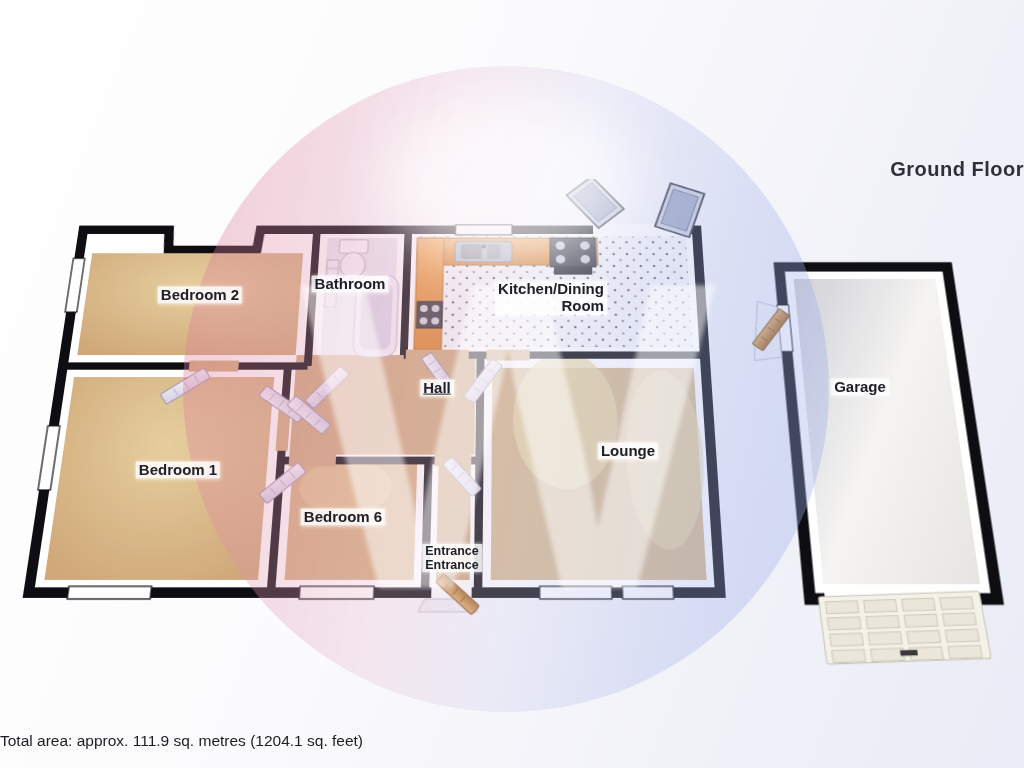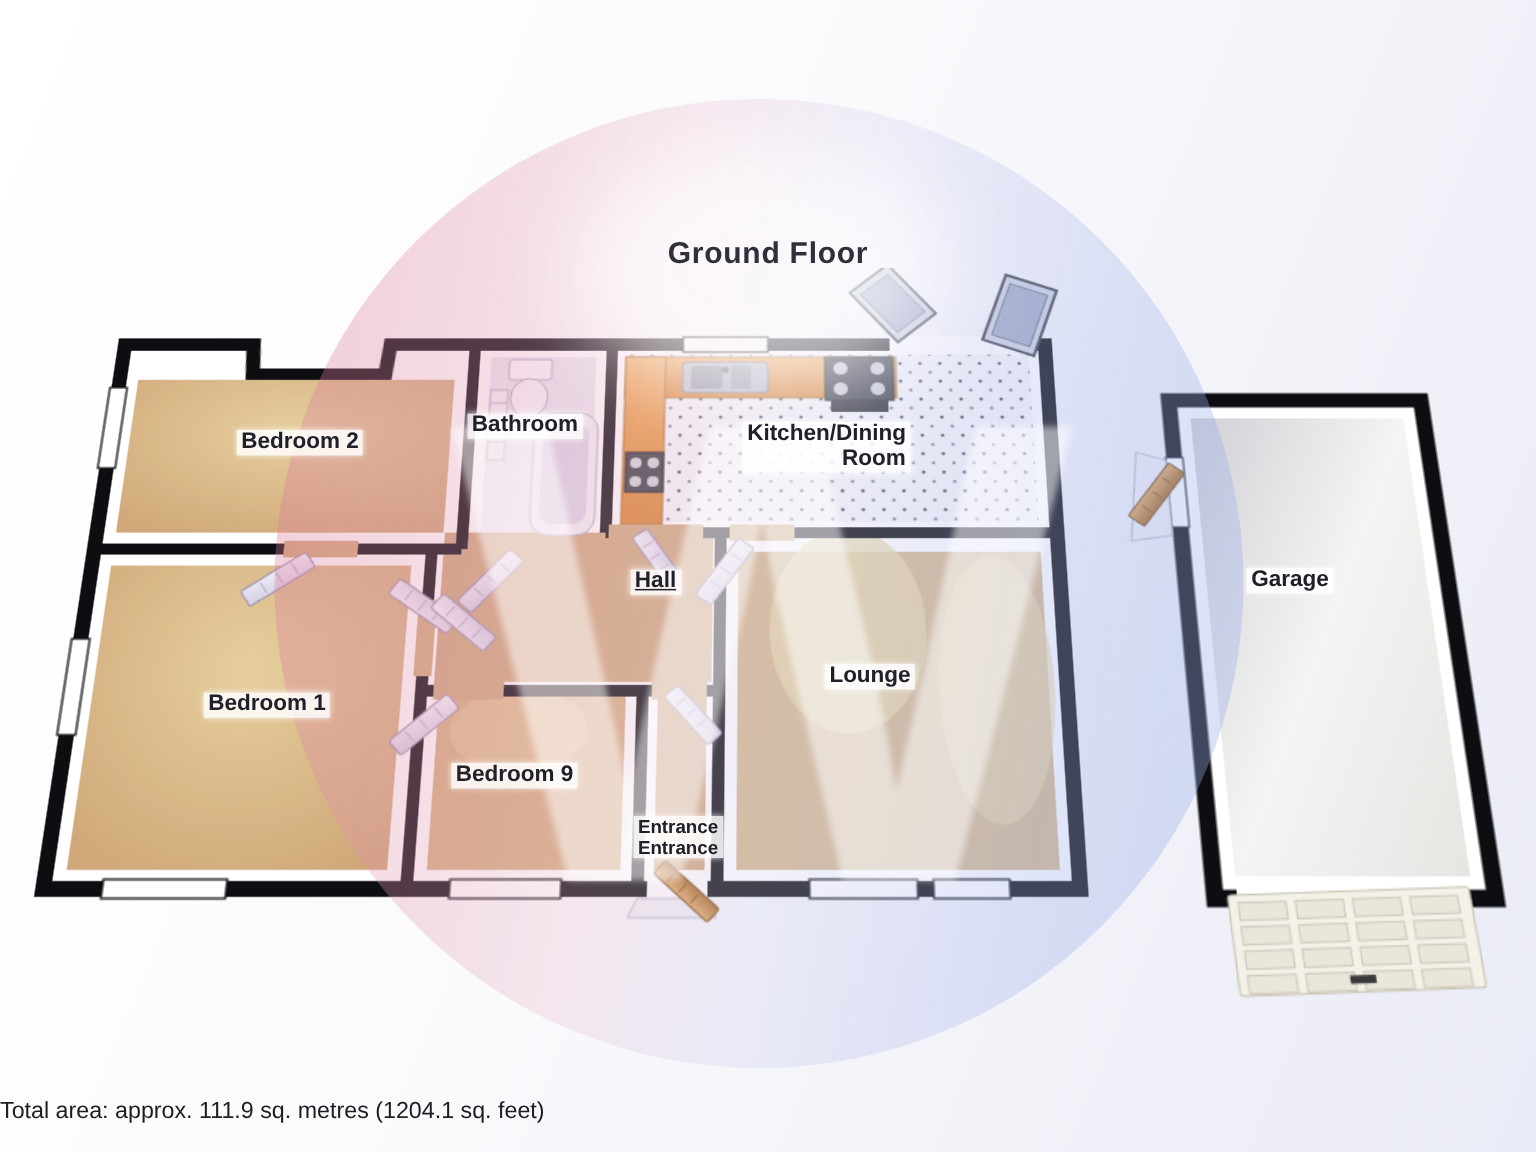--- a/index.html
+++ b/index.html
@@ -33,21 +33,21 @@
 
   
   .plan3d{
     position:absolute;left:0;top:145px;width:1024px;height:530px;z-index:2;
     transform:perspective(1100px) rotateX(20deg);
     transform-origin:512px 260px;
   }
 
   
   .hdr{position:absolute;left:0;top:158px;width:1024px;text-align:center;z-index:6;}
-  .hdr .t{font-size:20px;font-weight:bold;color:#30303c;letter-spacing:.5px;}
+  .hdr .t{font-size:20px;font-weight:bold;color:#30303c;letter-spacing:.5px;text-align:right;}
   .hdr .s{font-size:11.5px;color:#2c2c36;margin-top:1px;}
   .ftr{position:absolute;left:0;top:732px;width:1024px;z-index:6;
        font-size:15.5px;color:#1d1d22;}
 
   .room-label{
     position:absolute;transform:translate(-50%,-50%);z-index:5;
     background:rgba(255,255,255,.85);color:#20202a;
     font-weight:bold;font-size:15px;line-height:1.12;
     padding:0 3px;white-space:nowrap;text-align:center;
     box-shadow:0 0 4px rgba(255,255,255,.8);
@@ -273,23 +273,23 @@
 </div>
 
 <div class="layer" style="z-index:5;">
   <div class="room-label" style="left:200px;top:295px;">Bedroom 2</div>
   <div class="room-label" style="left:350px;top:284px;">Bathroom</div>
   <div class="room-label" style="left:551px;top:298px;text-align:right;">
     <div>Kitchen/Dining</div>
     <div>Room</div>
   </div>
   <div class="room-label" style="left:437px;top:388px;text-decoration:underline;">Hall</div>
-  <div class="room-label" style="left:580px;top:451px;">Lounge</div>
+  <div class="room-label" style="left:628px;top:451px;">Lounge</div>
   <div class="room-label" style="left:178px;top:470px;">Bedroom 1</div>
-  <div class="room-label" style="left:343px;top:517px;">Bedroom 9</div>
+  <div class="room-label" style="left:343px;top:517px;">Bedroom 6</div>
   <div class="room-label small" style="left:452px;top:527px;">
     <div>Entrance</div>
     <div>Entrance</div>
   </div>
   <div class="room-label" style="left:860px;top:387px;">Garage</div>
 </div>
 
 <div class="hdr">
   <div class="t">Ground Floor</div>
 </div>

